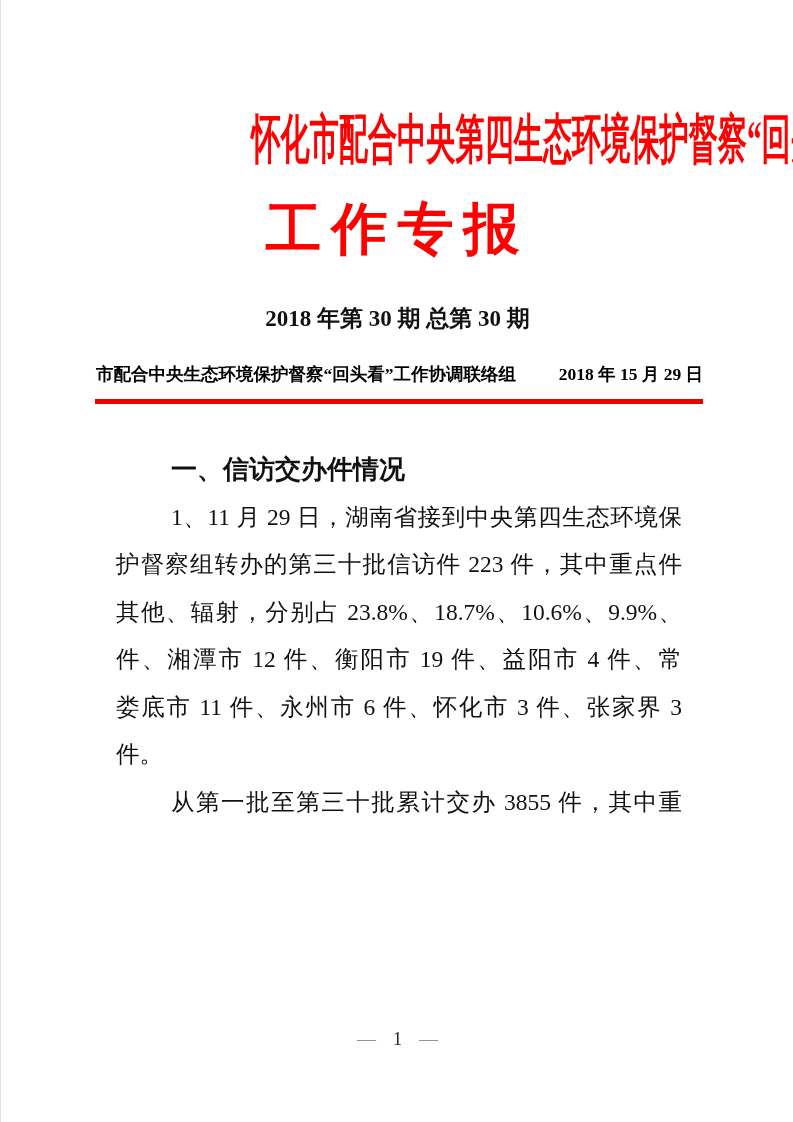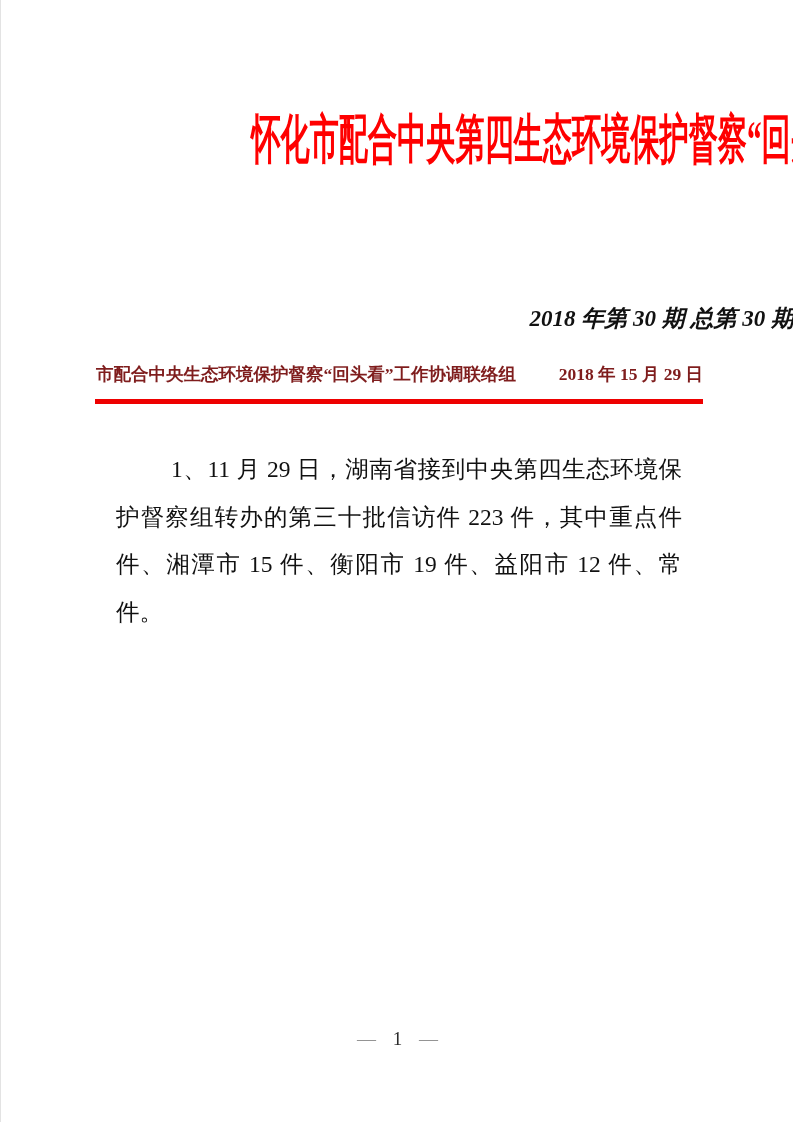--- a/index.html
+++ b/index.html
@@ -39,39 +39,38 @@
     color: var(--accent_red, #ff0000);
     font-weight: bold;
     font-size: 56px;
     letter-spacing: 10px;
     white-space: nowrap;
   }
   
   .issue-line {
     position: absolute;
     top: 303px; left: 0; right: 0;
-    text-align: right;
+    text-align: center;
     font-weight: bold;
     font-size: 23px;
     color: #111;
     white-space: nowrap;
-    font-style: italic;
   }
   
   .masthead {
     position: absolute;
     top: 362px;
     left: 95px;
     width: 607px;
     display: flex;
     justify-content: space-between;
     align-items: flex-end;
     font-weight: bold;
     font-size: 17.5px;
-    color: #7f1d1d;
+    color: #000000;
     white-space: nowrap;
   }
   .red-rule {
     position: absolute;
     top: 399px;
     left: 94px;
     width: 608px;
     height: 5px;
     background: var(--rule_red, #ee0000);
   }
@@ -121,36 +120,43 @@
 </style>
 </head>
 <body>
 
 <div class="page">
 
   <div class="title1">
     <span class="title1-inner">怀化市配合中央第四生态环境保护督察“回头看”</span>
   </div>
 
+  <div class="title2">工作专报</div>
 
   <div class="issue-line">2018 年第 30 期 总第 30 期</div>
 
   <div class="masthead">
     <span>市配合中央生态环境保护督察“回头看”工作协调联络组</span>
     <span>2018 年 15 月 29 日</span>
   </div>
 
   <div class="red-rule"></div>
 
   <div class="content">
+    <div class="section-heading">一、信访交办件情况</div>
     <div>
         <div class="bline just ind">1、11 月 29 日，湖南省接到中央第四生态环境保</div>
         <div class="bline just">护督察组转办的第三十批信访件 223 件，其中重点件</div>
-        <div class="bline just">件、湘潭市 15 件、衡阳市 19 件、益阳市 12 件、常</div>
+        <div class="bline just">其他、辐射，分别占 23.8%、18.7%、10.6%、9.9%、</div>
+        <div class="bline just">件、湘潭市 12 件、衡阳市 19 件、益阳市 4 件、常</div>
+        <div class="bline just">娄底市 11 件、永州市 6 件、怀化市 3 件、张家界 3</div>
         <div class="bline">件。</div>
+      </div>
+    <div>
+        <div class="bline just ind">从第一批至第三十批累计交办 3855 件，其中重</div>
       </div>
   </div>
 
   <div class="pagenum">
     <span class="dash">—</span>
     <span class="num">1</span>
     <span class="dash">—</span>
   </div>
 
 </div>

